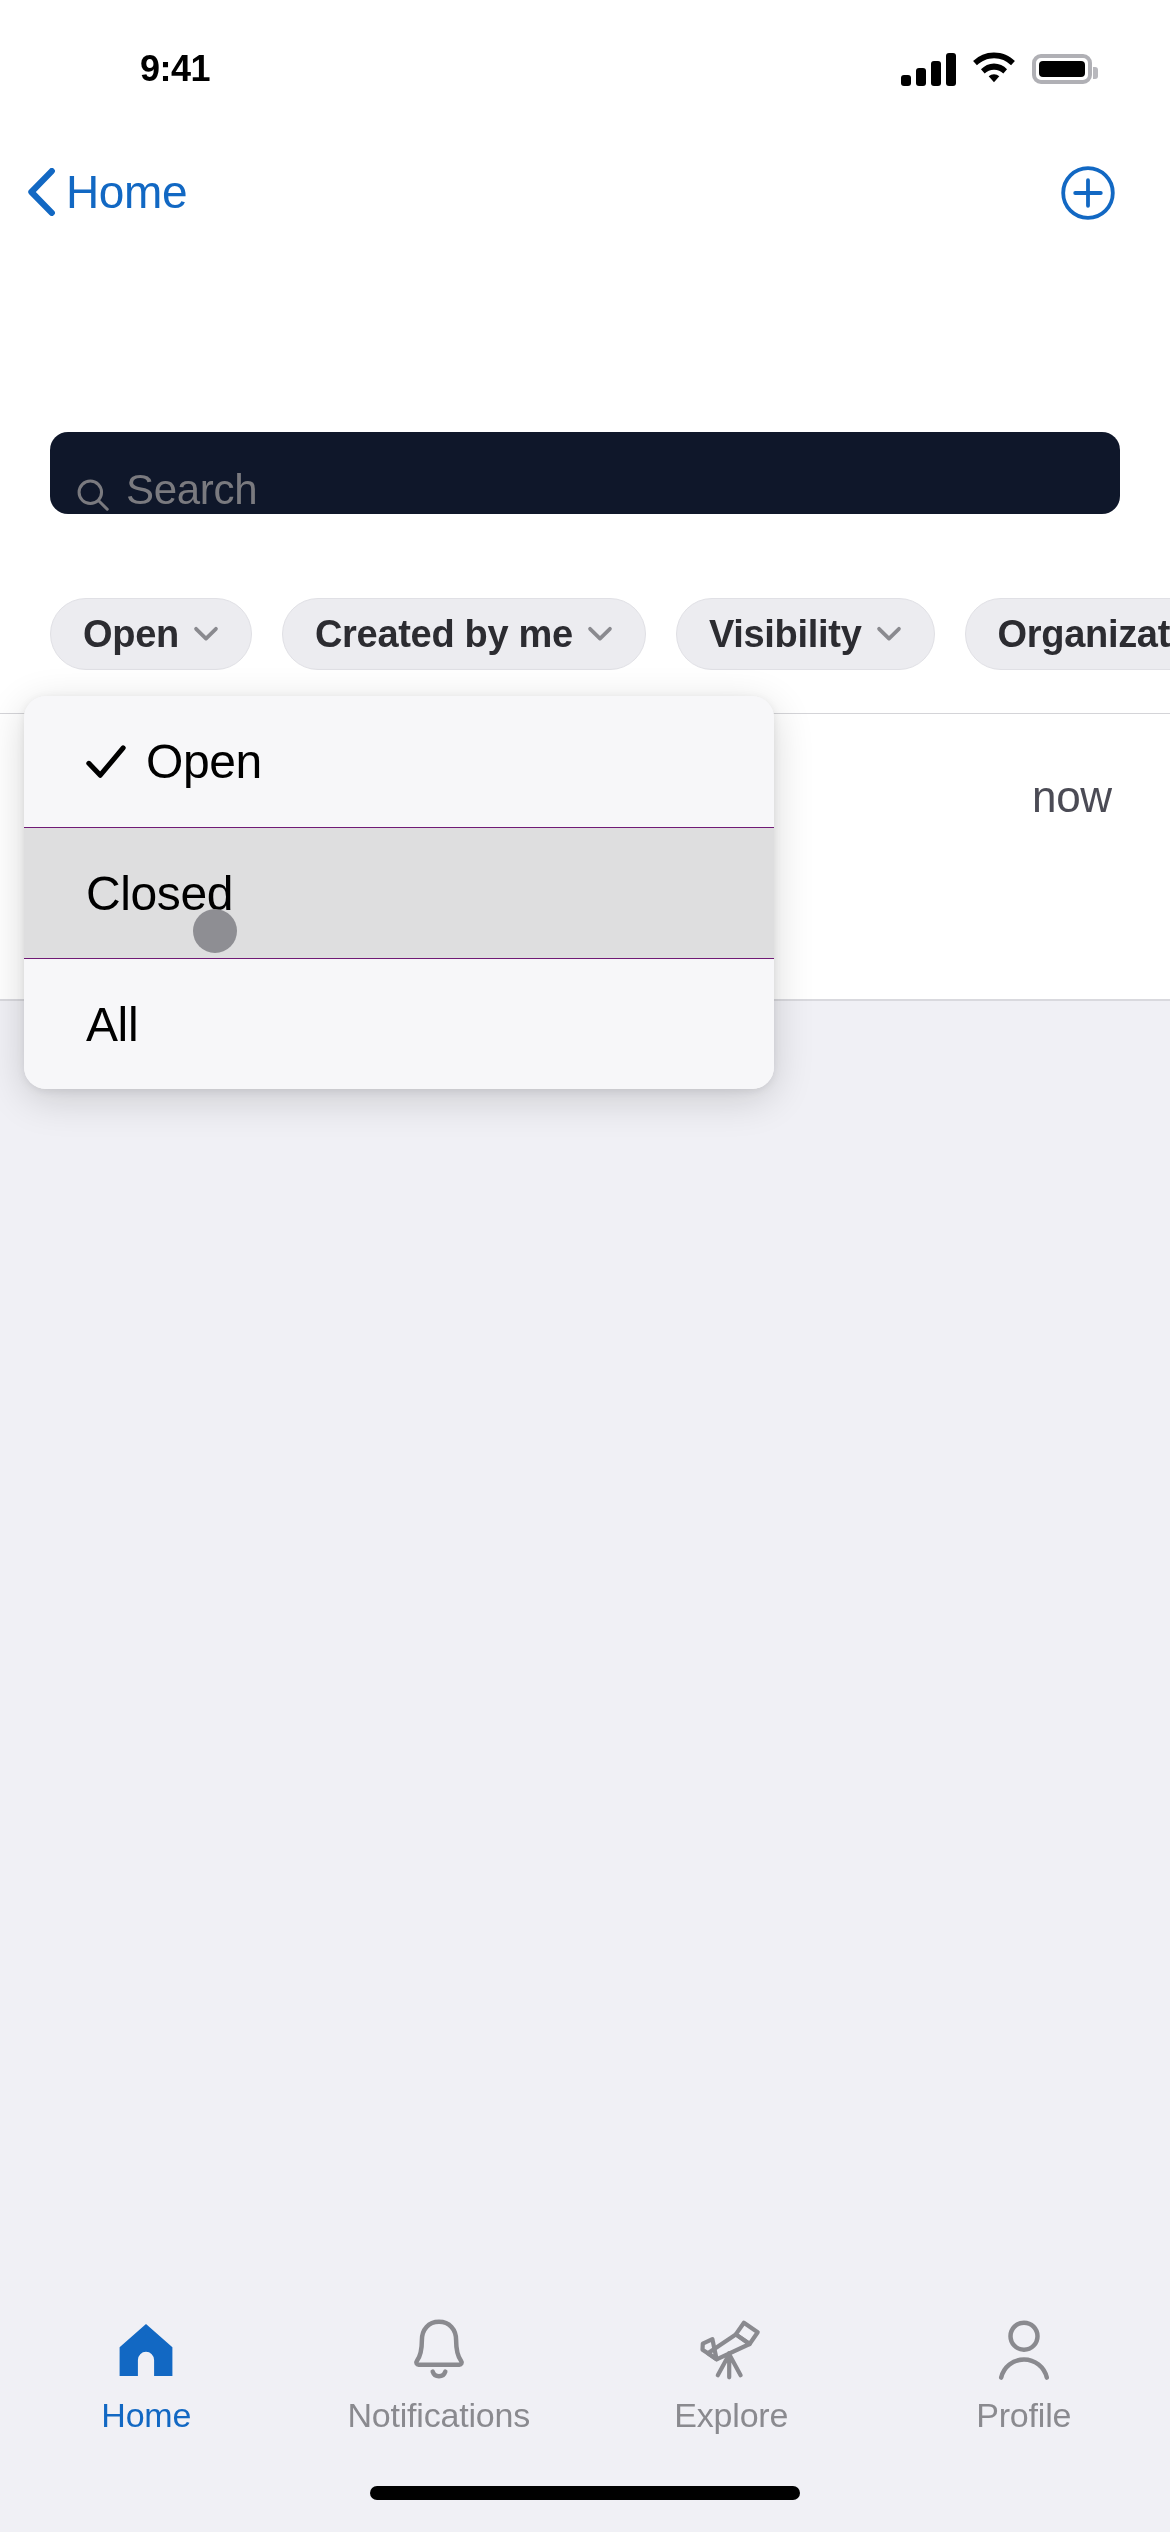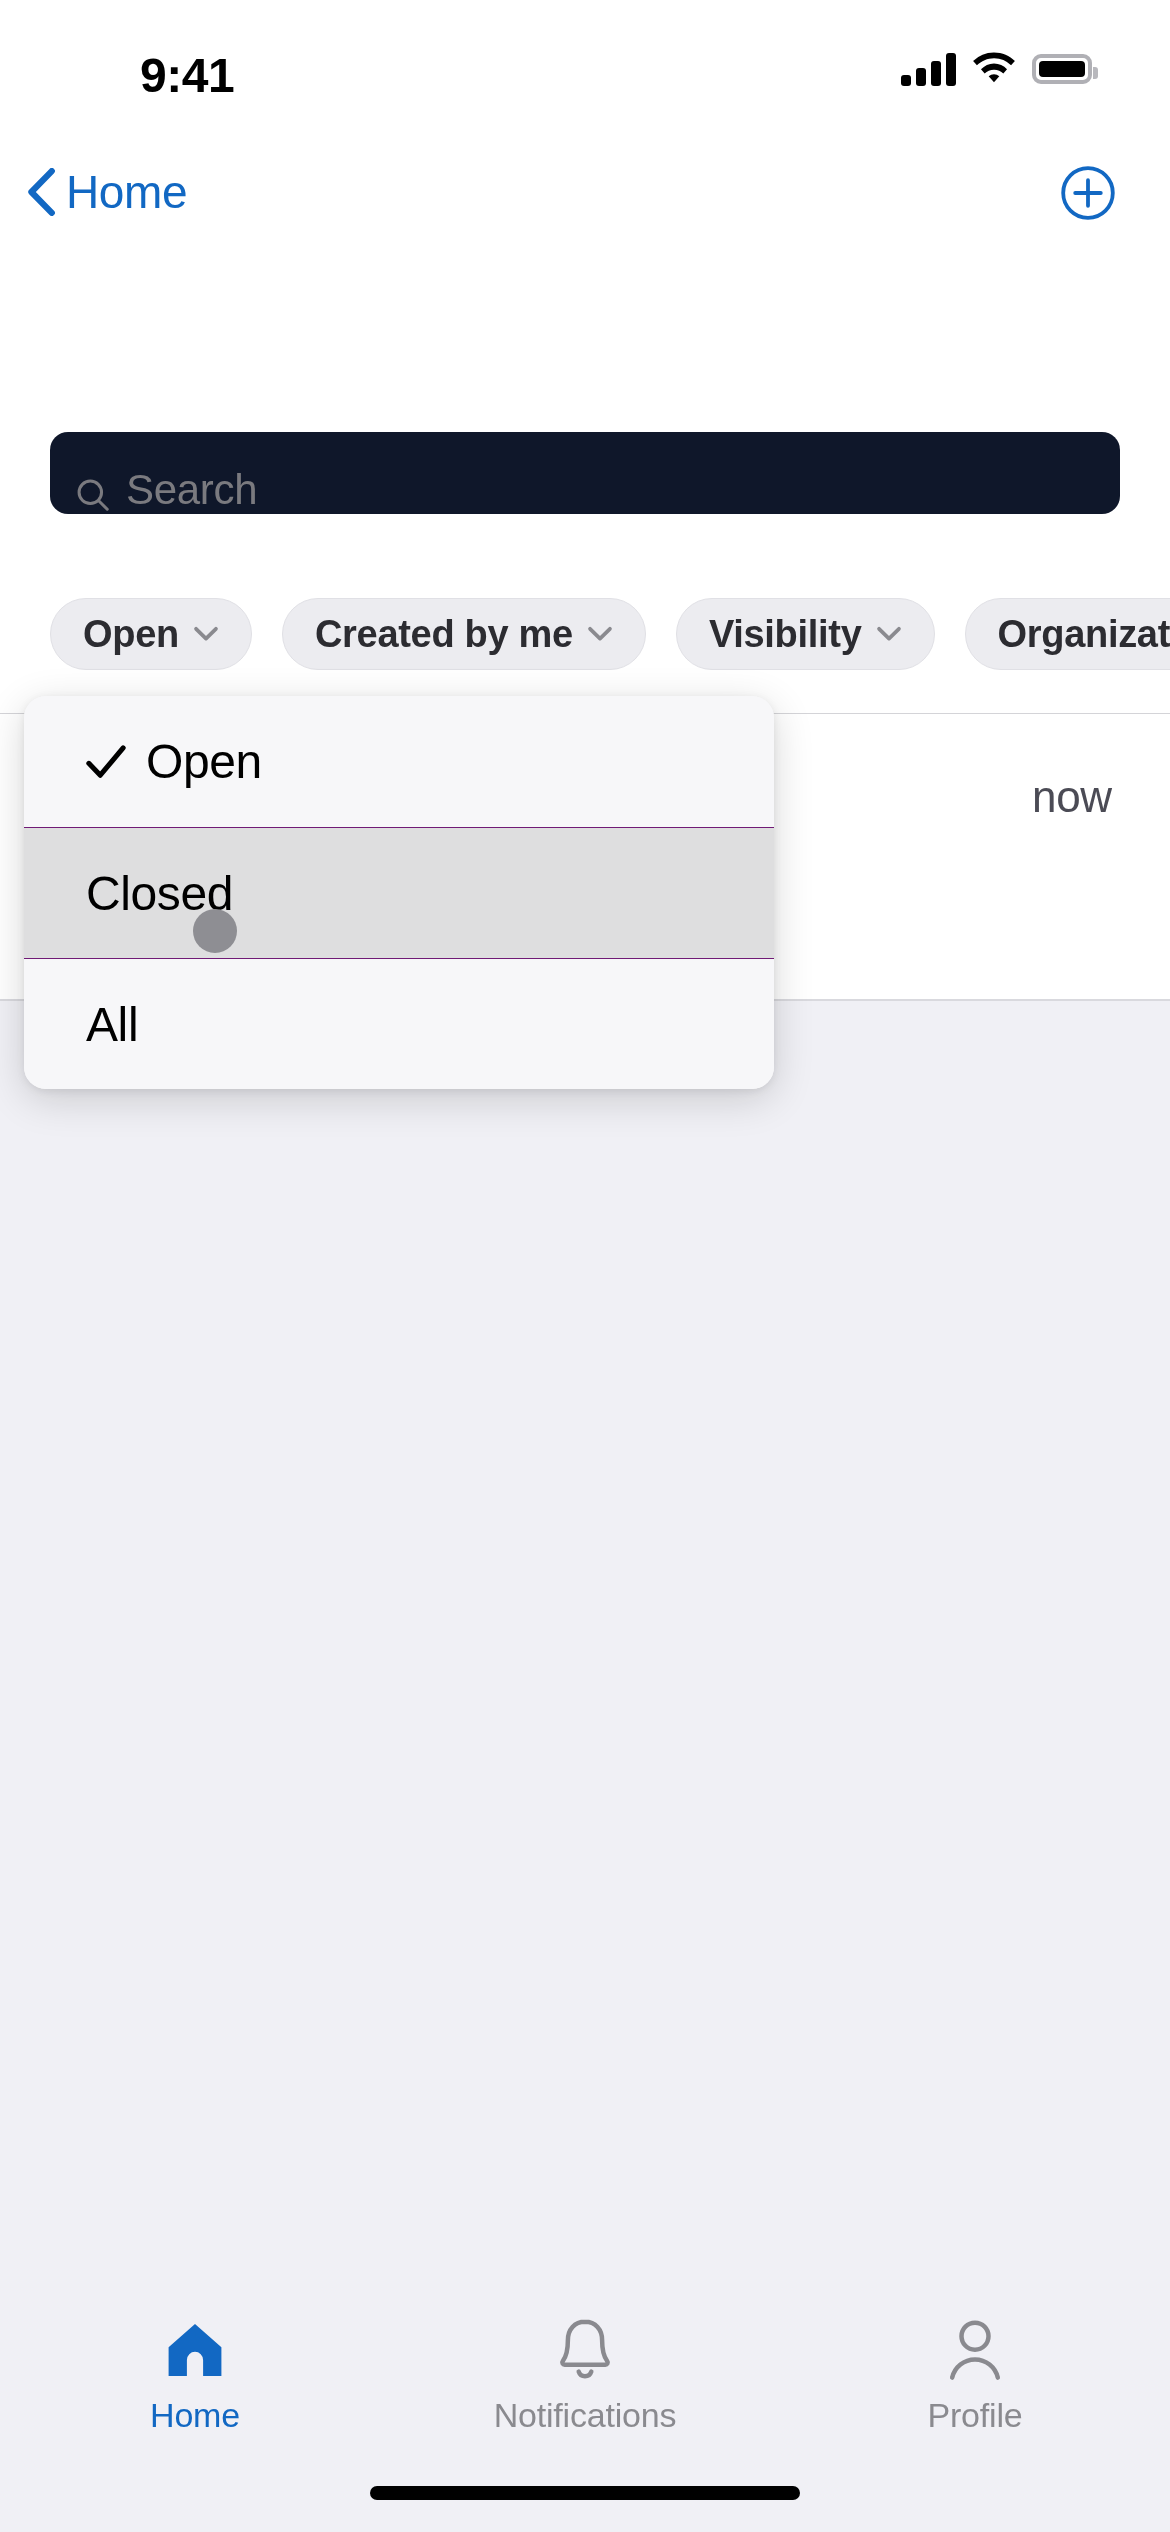--- a/index.html
+++ b/index.html
@@ -34,21 +34,21 @@
     position: absolute;
     left: 0; top: 0;
     width: 1170px;
     height: 145px;
     z-index: 30;
   }
   .status-time {
     position: absolute;
     left: 140px;
     top: 48px;
-    font-size: 48px;
+    font-size: 36px;
     font-weight: 700;
     letter-spacing: -0.5px;
     color: #000000;
   }
   .status-icons {
     position: absolute;
     right: 78px;
     top: 52px;
     display: flex;
     align-items: center;
@@ -429,20 +429,29 @@
     </div>
     <div class="tab">
       <svg class="ico" viewBox="0 0 24 24">
         <path d="M12 2.6c-3.5 0-5.7 2.6-5.7 6.1 0 3.9-.6 5.6-1.7 7 -.4.5 0 1.2.6 1.2h13.6c.6 0 1-.7.6-1.2 -1.1-1.4-1.7-3.1-1.7-7 0-3.5-2.2-6.1-5.7-6.1Z" fill="none" stroke="#8a8a8f" stroke-width="1.5" stroke-linejoin="round"></path>
         <path d="M9.9 19.2a2.2 2.2 0 0 0 4.2 0" fill="none" stroke="#8a8a8f" stroke-width="1.5" stroke-linecap="round"></path>
       </svg>
       <span class="lbl">Notifications</span>
     </div>
     <div class="tab">
       <svg class="ico" viewBox="0 0 24 24">
+        <path d="M16.3 2.9 20.9 6.1 18.2 10 13.6 6.8Z" fill="none" stroke="#8a8a8f" stroke-width="1.4" stroke-linejoin="round"></path>
+        <path d="M13.6 6.8 18.2 10 7.2 15.1 4.3 13.1Z" fill="none" stroke="#8a8a8f" stroke-width="1.4" stroke-linejoin="round"></path>
+        <path d="M4.3 13.1 2.5 11.9 2.6 9.9 5.8 8.4 7.2 15.1Z" fill="none" stroke="#8a8a8f" stroke-width="1.4" stroke-linejoin="round"></path>
+        <path d="M11.4 13v8.1M11.4 13.4 7.6 20.4M11.4 13.4 15.2 20.4" fill="none" stroke="#8a8a8f" stroke-width="1.4" stroke-linecap="round"></path>
+      </svg>
+      <span class="lbl">Explore</span>
+    </div>
+    <div class="tab">
+      <svg class="ico" viewBox="0 0 24 24">
         <circle cx="12" cy="7.4" r="4.5" fill="none" stroke="#8a8a8f" stroke-width="1.5"></circle>
         <path d="M4.4 21.2a7.8 7.8 0 0 1 15.2 0" fill="none" stroke="#8a8a8f" stroke-width="1.5" stroke-linecap="round"></path>
       </svg>
       <span class="lbl">Profile</span>
     </div>
   </div>
 
   <div class="home-indicator"></div>
 
 </div>

